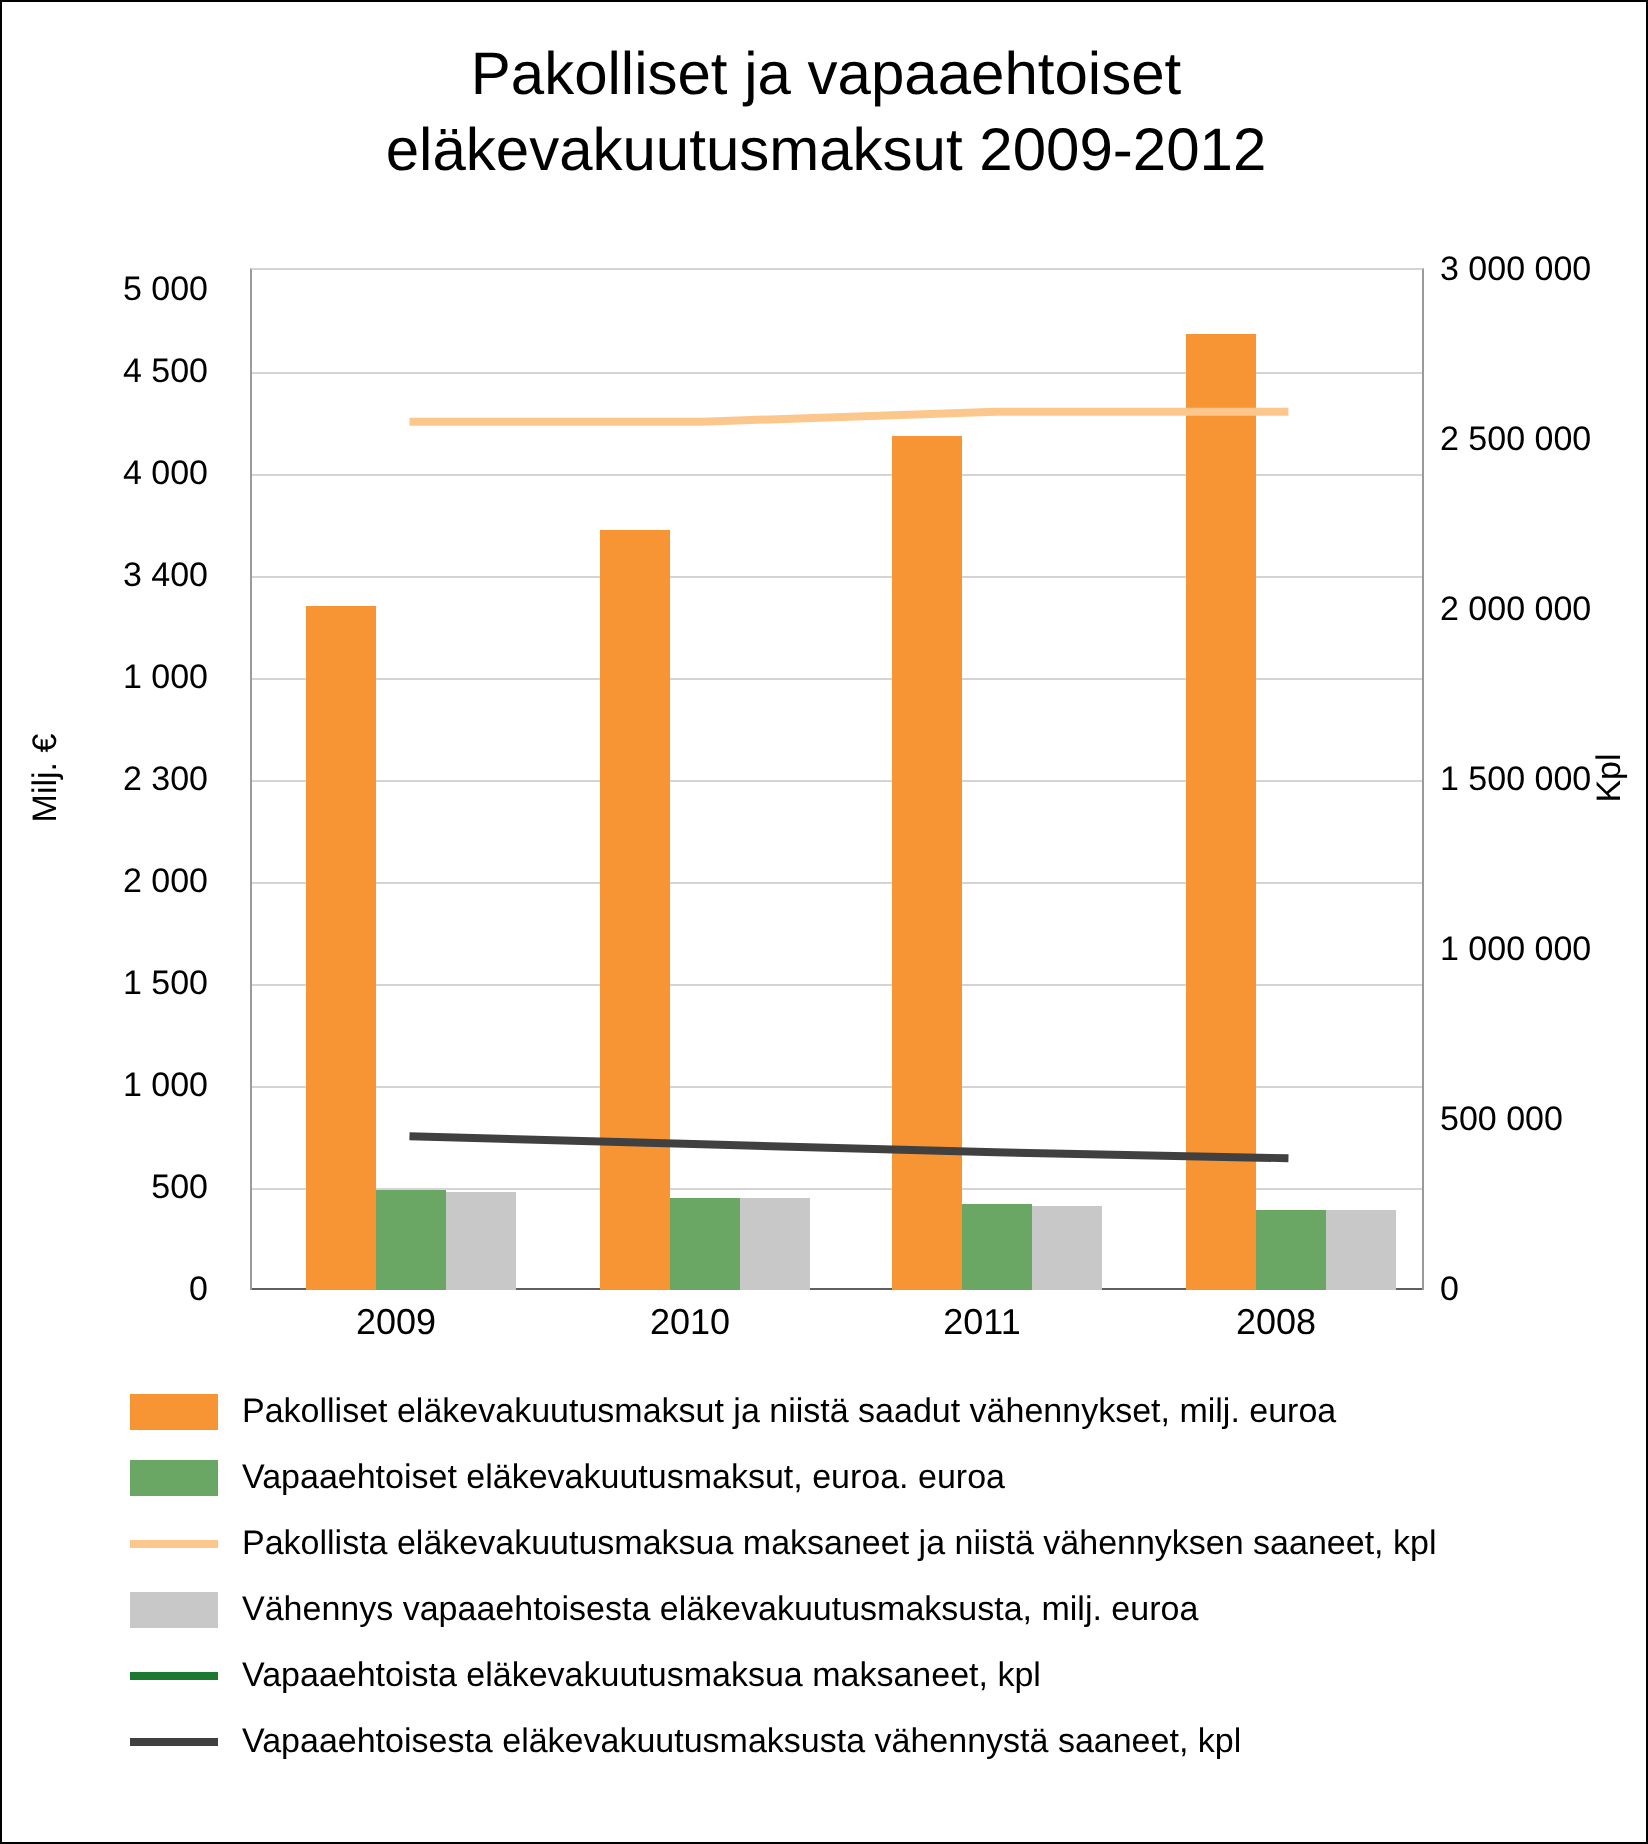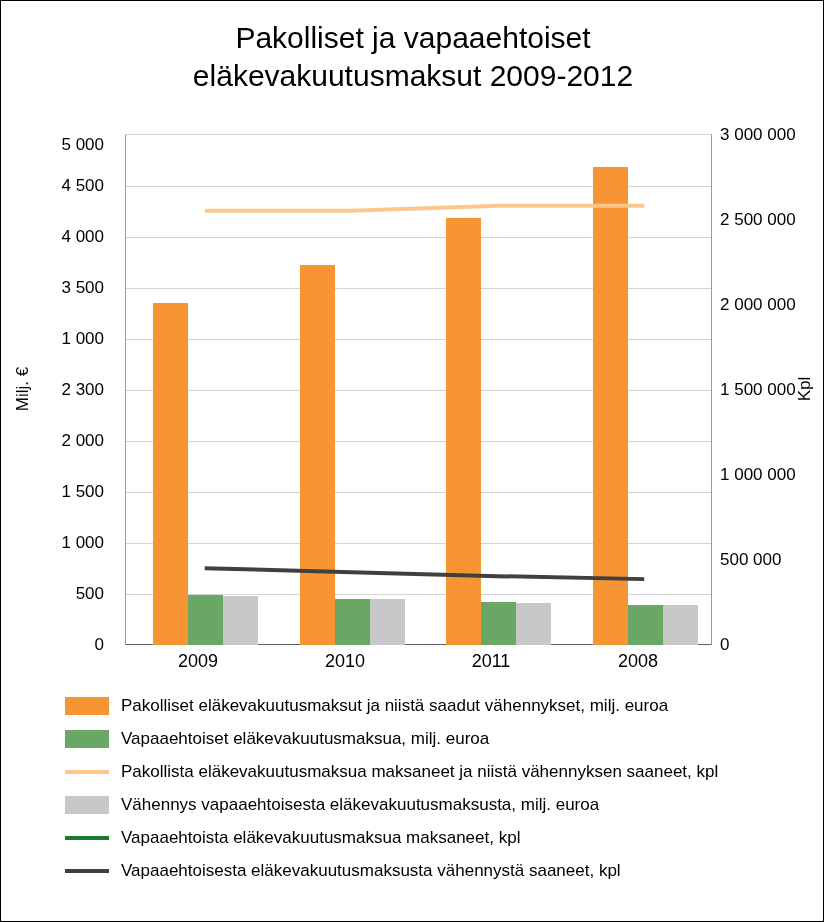--- a/index.html
+++ b/index.html
@@ -163,21 +163,21 @@
   <div class="chart-title">Pakolliset ja vapaaehtoiset
 eläkevakuutusmaksut 2009-2012</div>
 
   <div class="ytick" style="top:644px">0</div>
   <div class="ytick" style="top:593px">500</div>
   <div class="ytick" style="top:542px">1 000</div>
   <div class="ytick" style="top:491px">1 500</div>
   <div class="ytick" style="top:440px">2 000</div>
   <div class="ytick" style="top:389px">2 300</div>
   <div class="ytick" style="top:338px">1 000</div>
-  <div class="ytick" style="top:287px">3 500</div>
+  <div class="ytick" style="top:287px">3 400</div>
   <div class="ytick" style="top:236px">4 000</div>
   <div class="ytick" style="top:185px">4 500</div>
   <div class="ytick" style="top:144px">5 000</div>
 
   <div class="ytick-right" style="top:644px">0</div>
   <div class="ytick-right" style="top:559px">500 000</div>
   <div class="ytick-right" style="top:474px">1 000 000</div>
   <div class="ytick-right" style="top:389px">1 500 000</div>
   <div class="ytick-right" style="top:304px">2 000 000</div>
   <div class="ytick-right" style="top:219px">2 500 000</div>
@@ -225,21 +225,21 @@
     </svg>
   </div>
 
   <div class="legend">
     <div class="legend-row">
       <span class="legend-key" style="background:#F79433"></span>
       <span class="legend-label">Pakolliset eläkevakuutusmaksut ja niistä saadut vähennykset, milj. euroa</span>
     </div>
     <div class="legend-row">
       <span class="legend-key" style="background:#6AA664"></span>
-      <span class="legend-label">Vapaaehtoiset eläkevakuutusmaksua, milj. euroa</span>
+      <span class="legend-label">Vapaaehtoiset eläkevakuutusmaksut, euroa. euroa</span>
     </div>
     <div class="legend-row">
       <span class="legend-key line" style="border-top-color:#FBC78D"></span>
       <span class="legend-label">Pakollista eläkevakuutusmaksua maksaneet ja niistä vähennyksen saaneet, kpl</span>
     </div>
     <div class="legend-row">
       <span class="legend-key" style="background:#C8C8C8"></span>
       <span class="legend-label">Vähennys vapaaehtoisesta eläkevakuutusmaksusta, milj. euroa</span>
     </div>
     <div class="legend-row">

